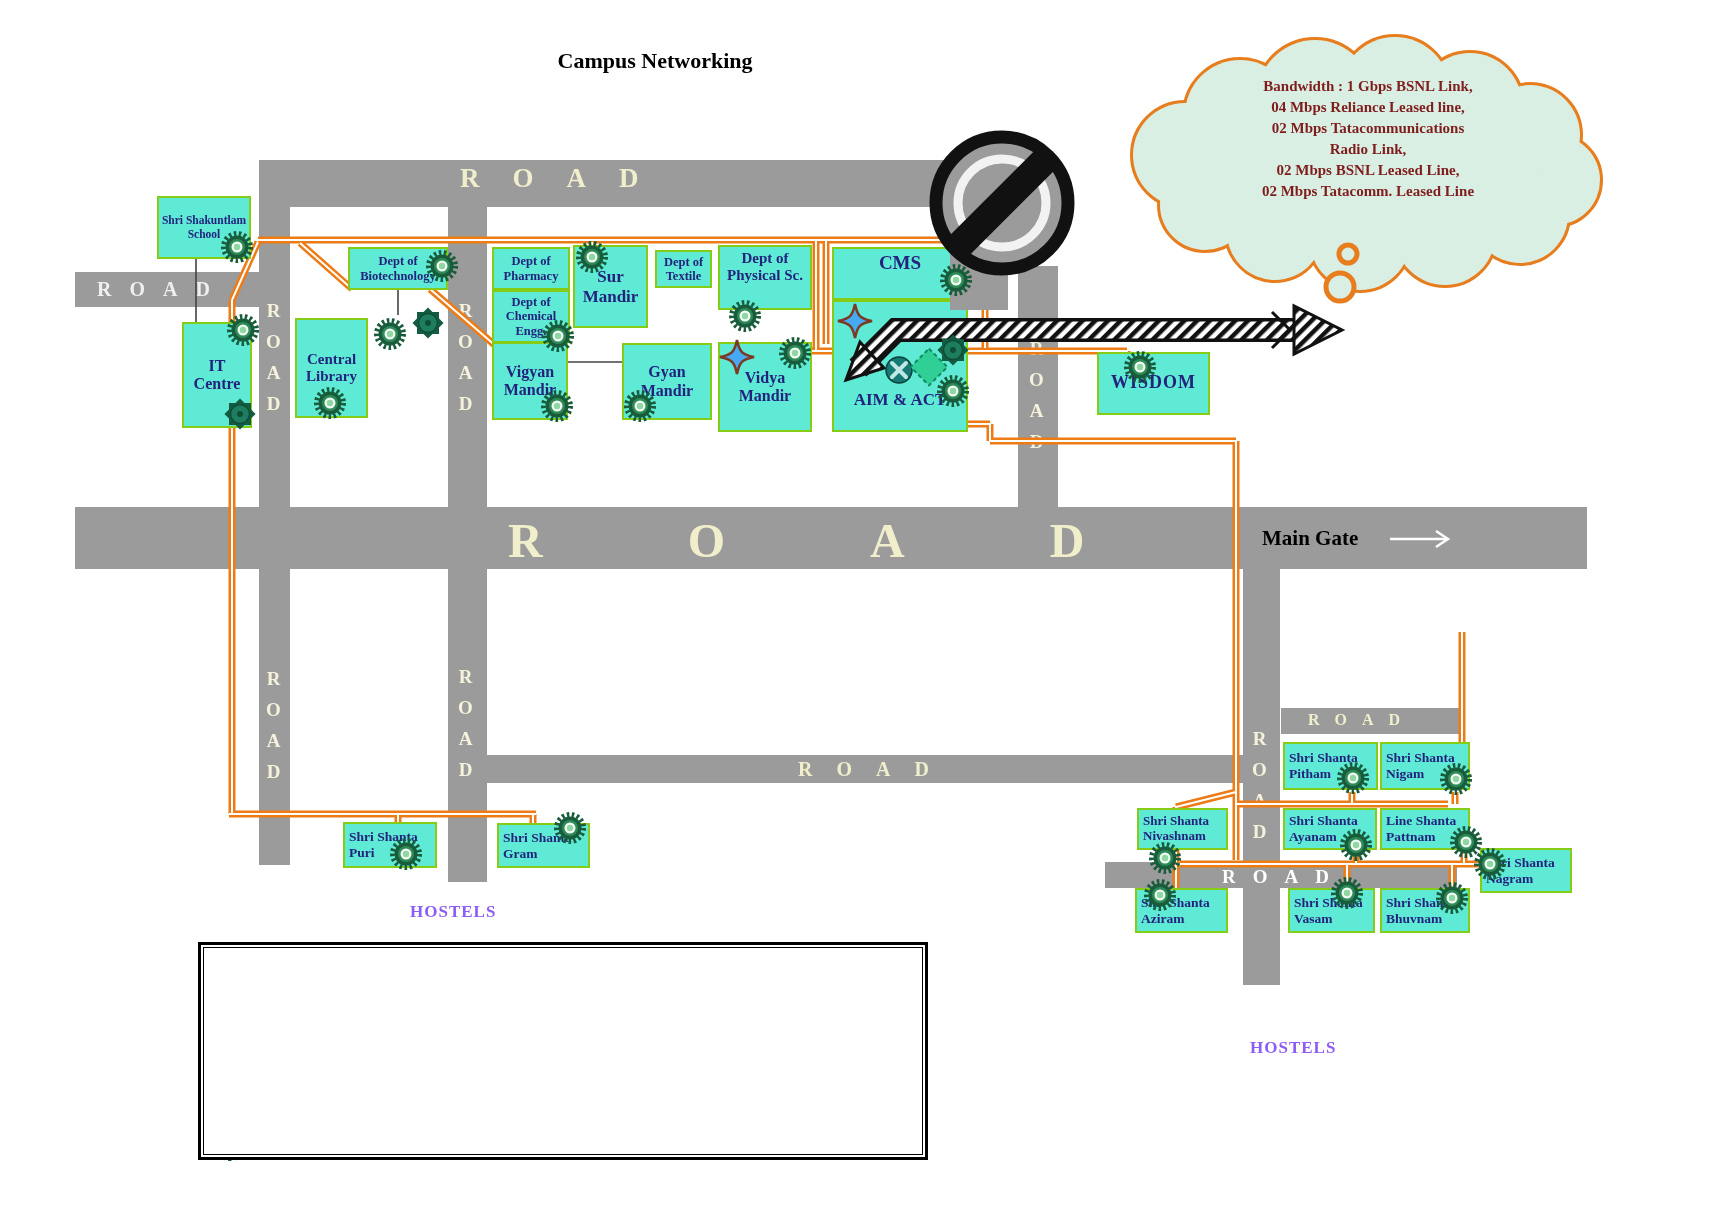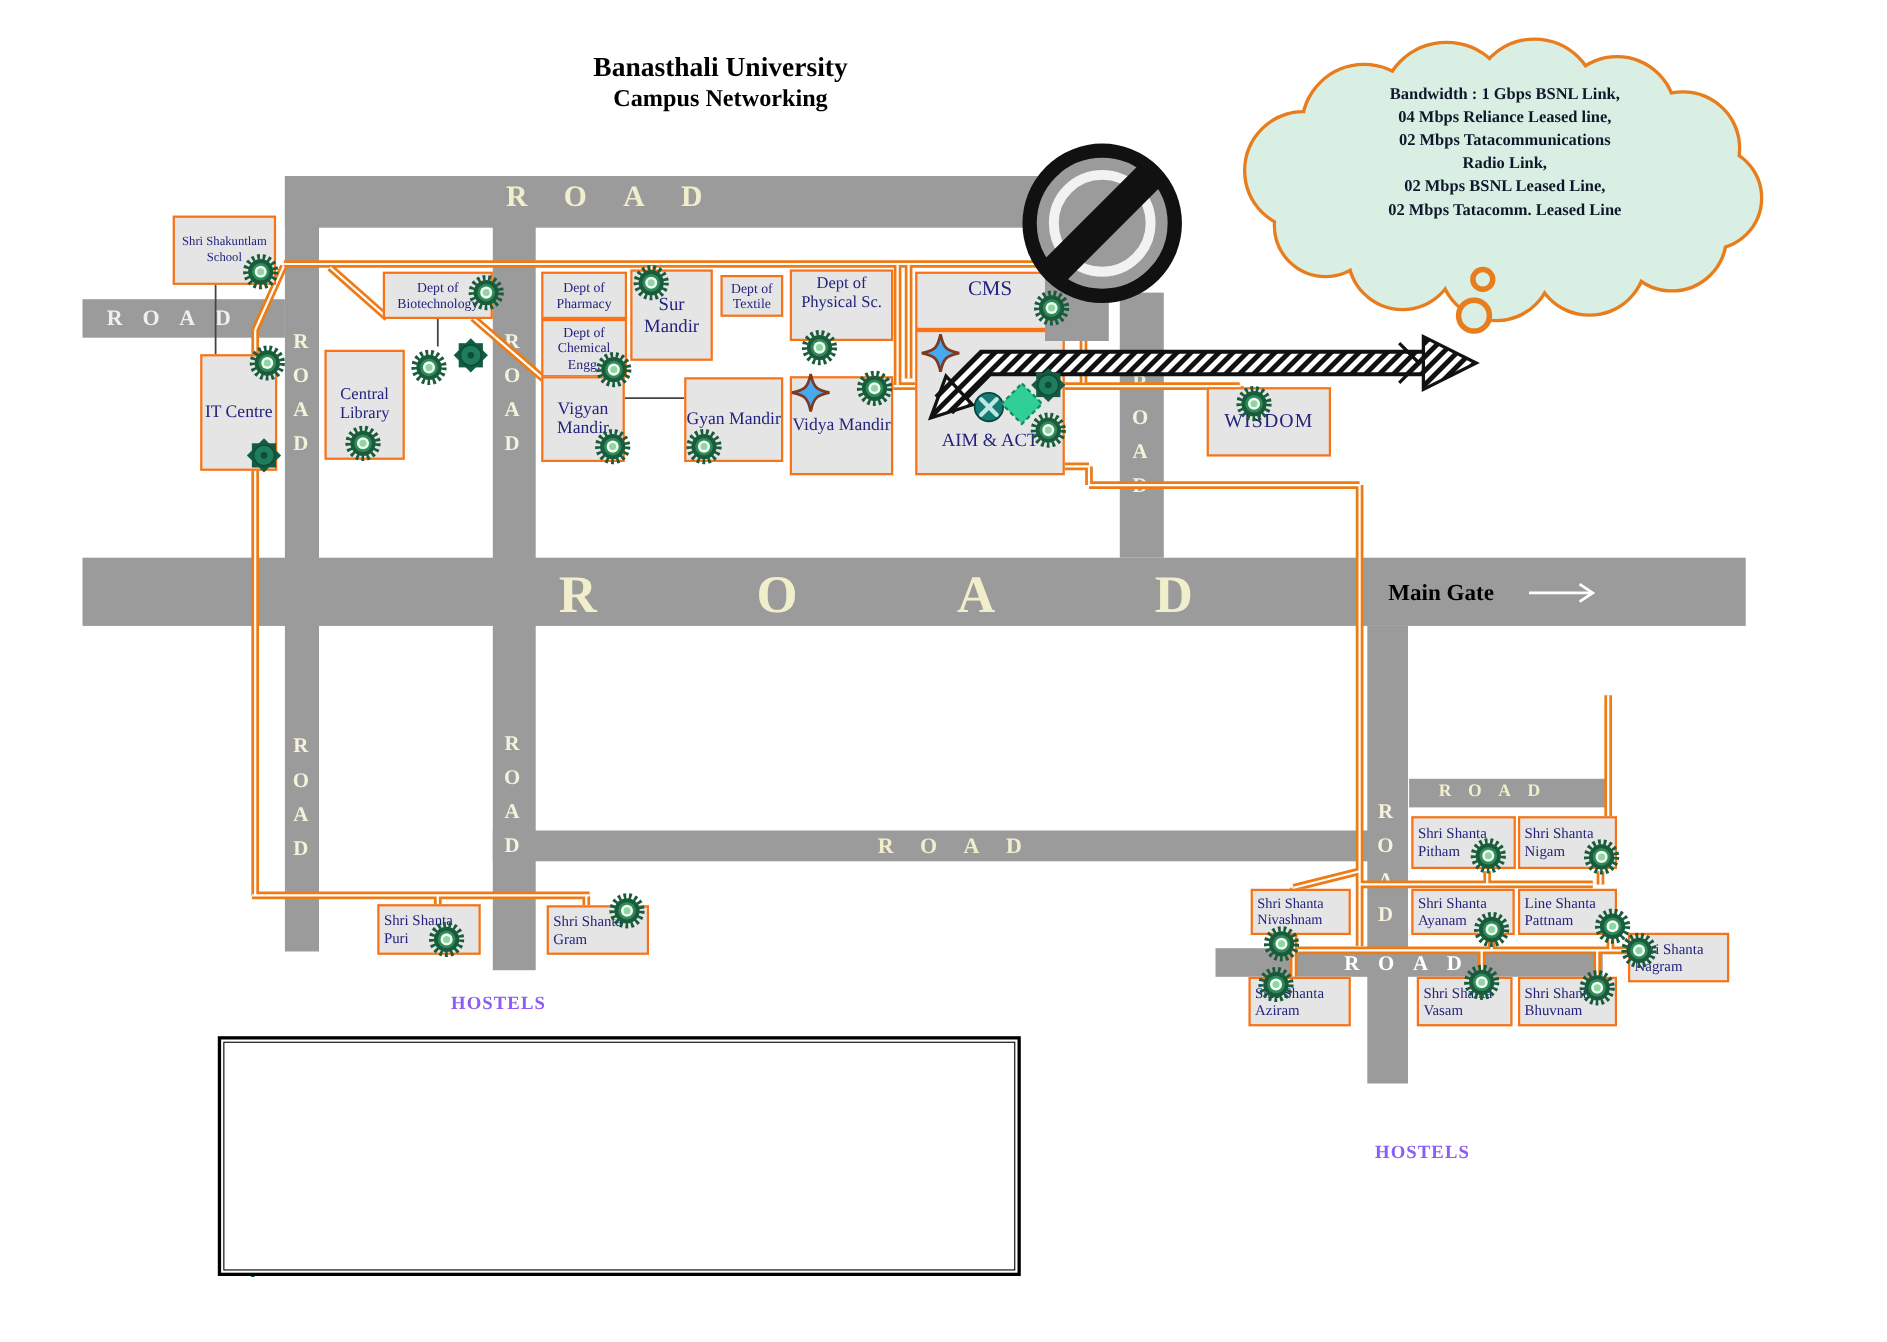--- a/index.html
+++ b/index.html
@@ -4,39 +4,39 @@
 <style>
   html,body{margin:0;padding:0;background:#fff;}
   #stage{position:relative;width:1715px;height:1220px;background:#ffffff;overflow:hidden;
          font-family:"Liberation Serif","DejaVu Serif",serif;}
   .road{position:absolute;background:#9b9b9b;z-index:0;}
   .hlabel{position:absolute;color:#f1eecb;font-weight:bold;white-space:nowrap;z-index:1;}
   .vlabel{position:absolute;color:#f4f2da;font-weight:bold;writing-mode:vertical-rl;
           text-orientation:upright;letter-spacing:10px;z-index:1;line-height:1;}
   svg.layer{position:absolute;left:0;top:0;z-index:1;}
   svg.toplayer{position:absolute;left:0;top:0;z-index:3;}
-  .bld{position:absolute;background:#e5e5e5;border:2px solid #f97316;z-index:2;
+  .bld{position:absolute;background:#5eead4;border:2px solid #84cc16;z-index:2;
        display:flex;align-items:center;justify-content:center;text-align:center;
-       color:#23237e;font-weight:normal;line-height:1.15;box-sizing:border-box;}
+       color:#23237e;font-weight:bold;line-height:1.15;box-sizing:border-box;}
   .bld.topalign{align-items:flex-start;padding-top:3px;}
   .bld.botalign{align-items:flex-end;padding-bottom:20px;}
   .bld.leftalign{justify-content:flex-start;text-align:left;padding-left:4px;}
   .title{position:absolute;left:440px;top:48px;width:430px;text-align:center;color:#000;
          font-weight:bold;z-index:4;}
   .title .l1{font-size:25px;}
   .title .l2{font-size:22px;}
   .hostels{position:absolute;color:#8b5cf6;font-weight:bold;font-size:17px;z-index:4;
            letter-spacing:1px;}
   .maingate{position:absolute;left:1262px;top:526px;color:#000000;font-weight:bold;font-size:21px;z-index:2;}
   .legend{position:absolute;left:198px;top:942px;width:730px;height:218px;border:3px solid #000;
           background:#fff;z-index:4;box-sizing:border-box;}
   .legend .bezel{position:absolute;inset:2px;border:1px solid #000;}
   .legrow{position:absolute;color:#23237e;font-weight:bold;font-size:17px;white-space:nowrap;}
   .cloudtext{position:absolute;left:1168px;top:76px;width:400px;text-align:center;z-index:4;
-             color:#0f172a;font-weight:bold;font-size:15px;line-height:21px;}
+             color:#7f1d1d;font-weight:bold;font-size:15px;line-height:21px;}
 </style>
 </head>
 <body>
 
 <div id="stage">
 
   <div class="road" style="left:259px;top:160px;width:716px;height:47px"></div>
   <div class="road" style="left:75px;top:272px;width:184px;height:35px"></div>
   <div class="road" style="left:259px;top:160px;width:31px;height:705px"></div>
   <div class="road" style="left:448px;top:160px;width:39px;height:722px"></div>
@@ -305,21 +305,20 @@
     <use href="#i-rack" transform="translate(230,1141) scale(1.25)"></use>
 
     <g>
       <line x1="668" y1="1054" x2="727" y2="1054" stroke="#ed7c17" stroke-width="4"></line>
       <line x1="668" y1="1060" x2="727" y2="1060" stroke="#ed7c17" stroke-width="4"></line>
     </g>
     <line x1="668" y1="1097" x2="732" y2="1097" stroke="#333" stroke-width="2"></line>
   </svg>
 
   <div class="title">
-    <div class="l1">Banasthali University</div>
     <div class="l2">Campus Networking</div>
   </div>
 
   <div class="cloudtext">
     <div>Bandwidth : 1 Gbps BSNL Link,</div>
     <div>04 Mbps Reliance Leased line,</div>
     <div>02 Mbps Tatacommunications</div>
     <div>Radio Link,</div>
     <div>02 Mbps BSNL Leased Line,</div>
     <div>02 Mbps Tatacomm. Leased Line</div>

